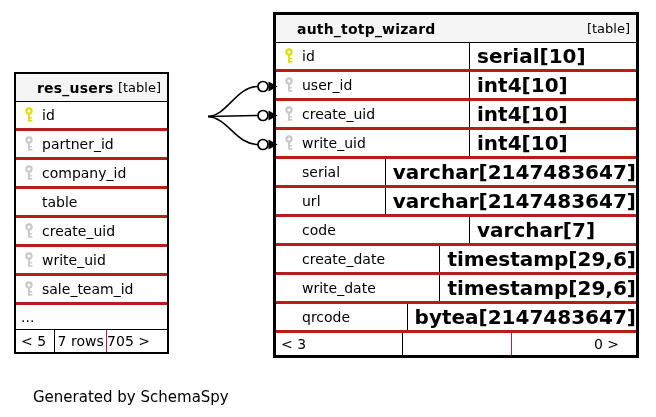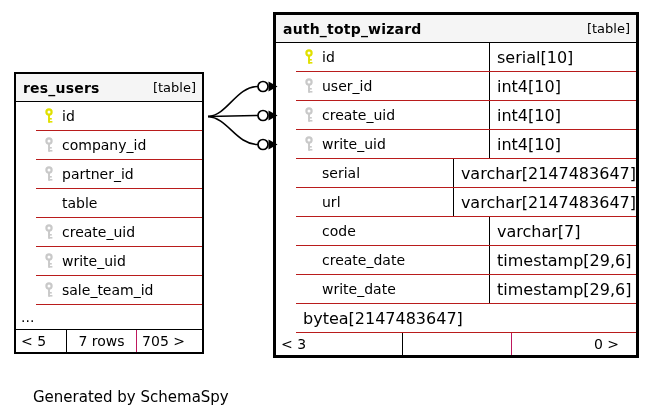--- a/index.html
+++ b/index.html
@@ -17,65 +17,65 @@
   }
 
   
   .db-table {
     position: absolute;
     background: #fff;
     border: 2px solid #000;
     display: flex;
     flex-direction: column;
   }
-  #left-table  { left: 14px;  top: 72px; width: 190px; }
+  #left-table  { left: 14px;  top: 72px; width: 155px; }
   #right-table { left: 273px; top: 12px; width: 366px; border-width: 3px; }
 
   .tbl-header {
     height: 28px;
     flex: 0 0 28px;
     background: #f5f5f5;
     border-bottom: 1px solid #000;
     display: flex;
     align-items: center;
     justify-content: space-between;
-    padding: 0 6px 0 7px;
+    padding: 0 6px 0 21px;
   }
   .tbl-title { font-size: 14px; font-weight: bold; letter-spacing: .2px; }
   .tbl-badge { font-size: 13px; }
 
   .tbl-row {
     height: 29px;
     flex: 0 0 29px;
     display: flex;
     align-items: stretch;
-    border-bottom: 1px solid #b91c1c;
+    border-bottom: 3px solid #b91c1c;
     background: #fff;
-    margin-left: 20px;
   }
   .left-part { display: flex; align-items: center; min-width: 0; }
   #right-table .left-part { width: 194px; border-right: 1px solid #000; }
   #left-table  .left-part { width: 100%; }
 
   .icon-cell {
     width: 26px;
     flex: 0 0 26px;
     display: flex;
     align-items: center;
     justify-content: flex-start;
     padding-left: 8px;
   }
   .name-cell { font-size: 14px; white-space: nowrap; }
   .type-cell {
     flex: 1;
     display: flex;
     align-items: center;
     padding-left: 7px;
-    font-size: 16px;
+    font-size: 20px;
     white-space: nowrap;
+    font-weight: bold;
   }
 
   .dots-row {
     height: 25px;
     flex: 0 0 25px;
     display: flex;
     align-items: center;
     padding-left: 5px;
     border-bottom: 1px solid #000;
     font-size: 14px;
@@ -156,36 +156,36 @@
             <span class="icon-cell">
               <svg width="10" height="16" viewBox="0 0 10 16">
                 <g stroke="#c9c9c9" fill="none">
                   <circle cx="5" cy="4" r="2.6" stroke-width="2.2"></circle>
                   <line x1="5" y1="6.5" x2="5" y2="14.8" stroke-width="1.9"></line>
                   <line x1="5" y1="10.8" x2="7.8" y2="10.8" stroke-width="1.6"></line>
                   <line x1="5" y1="13.8" x2="8.4" y2="13.8" stroke-width="1.6"></line>
                 </g>
               </svg>
             </span>
+            <span class="name-cell">partner_id</span>
+          </span>
+        </div>
+        <div class="tbl-row">
+          <span class="left-part">
+            <span class="icon-cell">
+              <svg width="10" height="16" viewBox="0 0 10 16">
+                <g stroke="#c9c9c9" fill="none">
+                  <circle cx="5" cy="4" r="2.6" stroke-width="2.2"></circle>
+                  <line x1="5" y1="6.5" x2="5" y2="14.8" stroke-width="1.9"></line>
+                  <line x1="5" y1="10.8" x2="7.8" y2="10.8" stroke-width="1.6"></line>
+                  <line x1="5" y1="13.8" x2="8.4" y2="13.8" stroke-width="1.6"></line>
+                </g>
+              </svg>
+            </span>
             <span class="name-cell">company_id</span>
-          </span>
-        </div>
-        <div class="tbl-row">
-          <span class="left-part">
-            <span class="icon-cell">
-              <svg width="10" height="16" viewBox="0 0 10 16">
-                <g stroke="#c9c9c9" fill="none">
-                  <circle cx="5" cy="4" r="2.6" stroke-width="2.2"></circle>
-                  <line x1="5" y1="6.5" x2="5" y2="14.8" stroke-width="1.9"></line>
-                  <line x1="5" y1="10.8" x2="7.8" y2="10.8" stroke-width="1.6"></line>
-                  <line x1="5" y1="13.8" x2="8.4" y2="13.8" stroke-width="1.6"></line>
-                </g>
-              </svg>
-            </span>
-            <span class="name-cell">partner_id</span>
           </span>
         </div>
         <div class="tbl-row">
           <span class="left-part">
             <span class="icon-cell"></span>
             <span class="name-cell">table</span>
           </span>
         </div>
         <div class="tbl-row">
           <span class="left-part">
@@ -340,20 +340,24 @@
           <span class="type-cell">timestamp[29,6]</span>
         </div>
         <div class="tbl-row">
           <span class="left-part">
             <span class="icon-cell"></span>
             <span class="name-cell">write_date</span>
           </span>
           <span class="type-cell">timestamp[29,6]</span>
         </div>
         <div class="tbl-row">
+          <span class="left-part">
+            <span class="icon-cell"></span>
+            <span class="name-cell">qrcode</span>
+          </span>
           <span class="type-cell">bytea[2147483647]</span>
         </div>
       </div>
     <div class="tbl-footer">
       <span class="f-cell f-left">&lt; 3</span>
       <span class="f-cell f-center"></span>
       <span class="f-cell f-right">0 &gt;</span>
     </div>
   </div>
 

